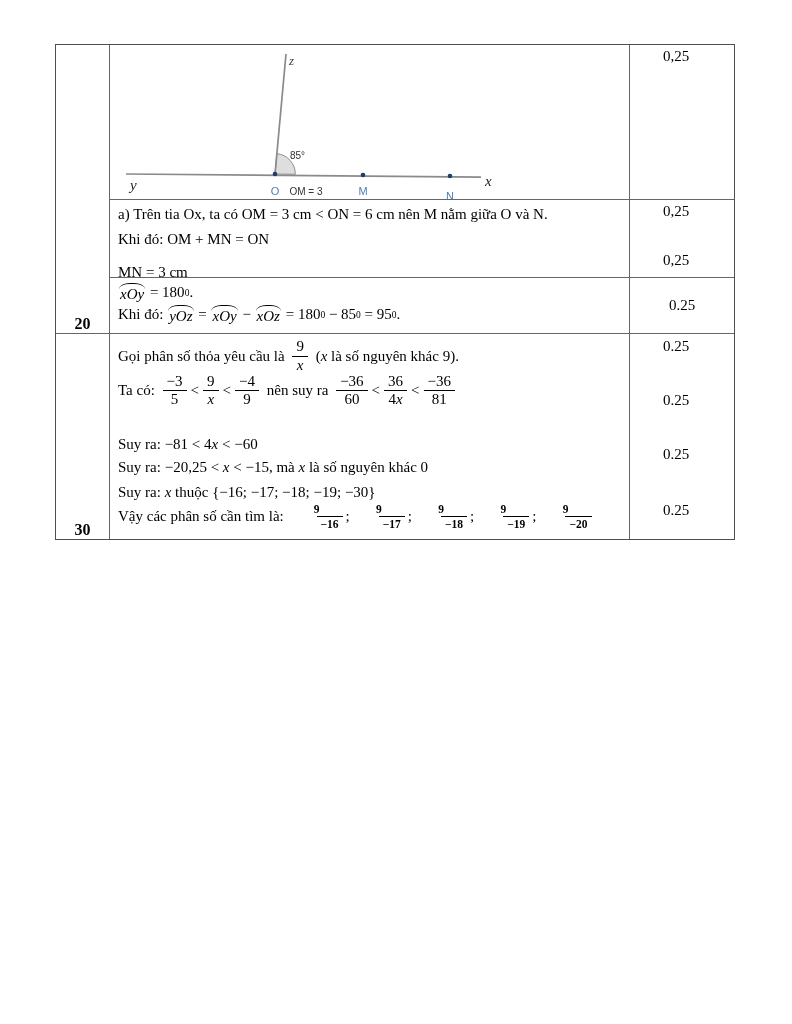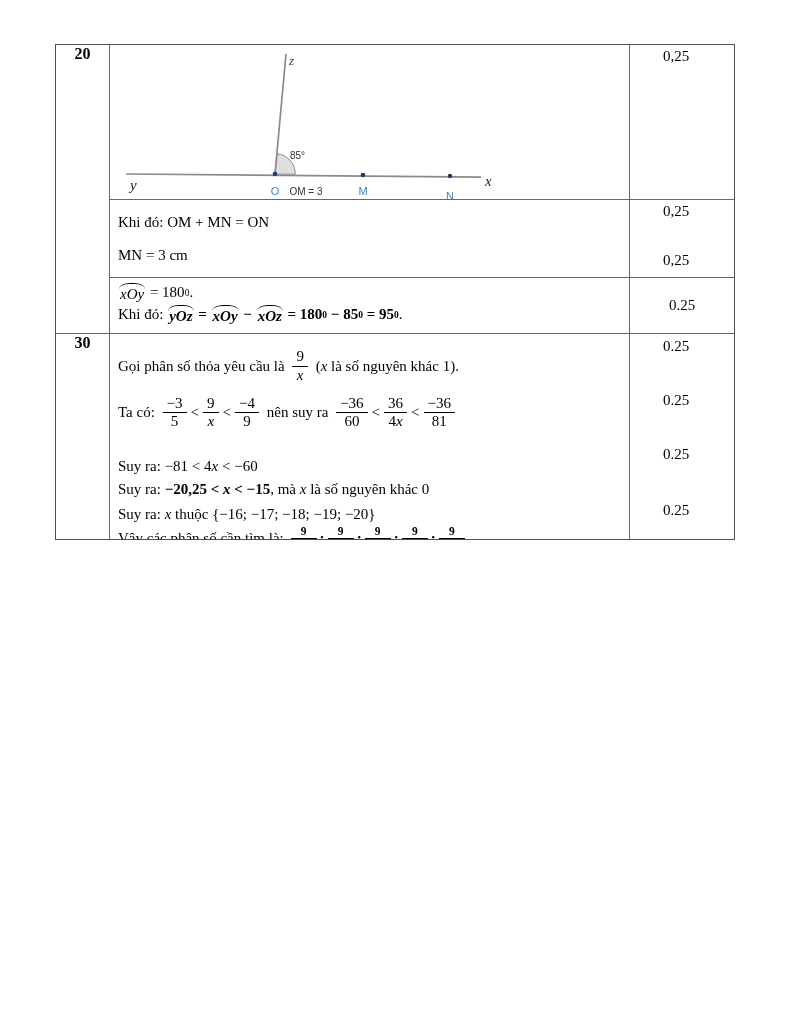--- a/index.html
+++ b/index.html
@@ -9,48 +9,48 @@
   }
   .grading-table {
     position:absolute; left:55px; top:44px; width:678px; height:494px;
     display:grid; grid-template-columns:54px 520px 104px;
     grid-template-rows:155px 78px 56px 205px;
     border:1.4px solid #4f4f4f; box-sizing:content-box; background:#fff;
   }
   .cell { position:relative; box-sizing:border-box; }
   .br { border-right:1px solid #666; }
   .bb { border-bottom:1px solid #666; }
-  .numcell { display:flex; align-items:flex-start; justify-content:center;
+  .numcell { display:flex; align-items:flex-end; justify-content:center;
              font-weight:bold; font-size:16px; }
   .numcell20 { grid-column:1; grid-row:1/4; }
   .numcell21 { grid-column:1; grid-row:4; }
   .scorecell { font-size:15px; }
   .score { position:absolute; left:0; right:12px; text-align:center; }
   .score-center { display:flex; align-items:center; justify-content:center; height:100%; }
   .content { font-size:15px; padding-left:8px; }
   .acell { padding-top:6px; }
   .aline2 { margin-top:8px; }
   .aline3 { margin-top:16px; }
   .bcell { padding-top:5px; }
   .bline2 { margin-top:3px; }
   .p21cell { padding-top:2px; overflow:hidden; }
   .mline { display:flex; align-items:center; flex-wrap:nowrap; white-space:pre; }
-  .l1 { margin-top:13px; }
-  .l2 { margin-top:12px; }
+  .l1 { margin-top:3px; }
+  .l2 { margin-top:0; }
   .l3 { margin-top:28px; }
   .l4 { margin-top:6px; }
   .l5 { margin-top:8px; }
   .l6 { margin-top:2px; }
   .it { font-style:italic; }
-  .bm { font-weight:700; }
+  .bm { font-weight:400; }
   .frac { display:inline-block; vertical-align:middle; text-align:center; margin:0 4px; line-height:1.05; }
   .fnum { display:block; padding:0 4px 1px; }
   .fden { display:block; border-top:1.2px solid #000; padding:1px 4px 0; }
   .frac-sm { font-size:11.5px; font-weight:700; margin:0 3px; }
-  .frac-sm .fden { border-top-width:1px; }
+  .frac-sm .fden { border-top-width:1px;margin-left:26px; }
   .ang { position:relative; display:inline-block; font-style:italic; padding:4px 2px 0; line-height:1; }
   .ang::before { content:""; position:absolute; top:0; left:1px; right:1px; height:5px;
     border-top:1.4px solid currentColor; border-radius:100% 100% 0 0 / 240% 240% 0 0; }
   .sup { font-size:9.5px; vertical-align:super; line-height:0; }
   .figwrap { padding:0; }
   svg text { font-family:"Liberation Serif", serif; }
   .svglabel-sans { font-family:"Liberation Sans", sans-serif; }
 </style>
 </head>
 <body>
@@ -83,20 +83,21 @@
       <text x="196" y="150" font-size="10" text-anchor="middle" fill="#333" class="svglabel-sans">OM = 3</text>
       <text x="180" y="114" font-size="10" fill="#333" class="svglabel-sans">85°</text>
     </svg>
   </div>
 
   <div class="cell bb scorecell" style="grid-column:3; grid-row:1;">
     <span class="score" style="top:3px;">0,25</span>
   </div>
 
   <div class="cell br bb content acell" style="grid-column:2; grid-row:2;">
+    <div>a) Trên tia Ox, ta có OM = 3 cm &lt; ON = 6 cm nên M nằm giữa O và N.</div>
     <div class="aline2">Khi đó: OM + MN = ON</div>
     <div class="aline3">MN = 3 cm</div>
   </div>
 
   <div class="cell bb scorecell" style="grid-column:3; grid-row:2;">
     <span class="score" style="top:3px;">0,25</span>
     <span class="score" style="top:52px;">0,25</span>
   </div>
 
   <div class="cell br bb content bcell" style="grid-column:2; grid-row:3;">
@@ -108,29 +109,29 @@
     <div class="score-center">
         <span>0.25</span>
       </div>
   </div>
 
   <div class="cell br numcell numcell21">
     <span>30</span>
   </div>
 
   <div class="cell br content p21cell" style="grid-column:2; grid-row:4;">
-    <div class="mline l1"><span>Gọi phân số thỏa yêu cầu là </span><span class="frac"><span class="fnum">9</span><span class="fden it">x</span></span><span> (</span><span class="it">x</span><span> là số nguyên khác 1).</span></div>
+    <div class="mline l1"><span>Gọi phân số thỏa yêu cầu là </span><span class="frac"><span class="fnum">9</span><span class="fden it">x</span></span><span> (</span><span class="it">x</span><span> là số nguyên khác 9).</span></div>
 
     <div class="mline l2"><span>Ta có: </span><span class="frac"><span class="fnum">−3</span><span class="fden">5</span></span><span>&lt;</span><span class="frac"><span class="fnum">9</span><span class="fden it">x</span></span><span>&lt;</span><span class="frac"><span class="fnum">−4</span><span class="fden">9</span></span><span> nên suy ra </span><span class="frac"><span class="fnum">−36</span><span class="fden">60</span></span><span>&lt;</span><span class="frac"><span class="fnum">36</span><span class="fden"><span>4</span><span class="it">x</span></span></span><span>&lt;</span><span class="frac"><span class="fnum">−36</span><span class="fden">81</span></span></div>
 
     <div class="mline l3"><span>Suy ra: −81 &lt; 4</span><span class="it">x</span><span> &lt; −60</span></div>
 
     <div class="mline l4"><span>Suy ra: </span><span class="bm">−20,25 &lt; </span><span class="bm it">x</span><span class="bm"> &lt; −15</span><span>, mà </span><span class="it">x</span><span> là số nguyên khác 0</span></div>
 
-    <div class="mline l5"><span>Suy ra: </span><span class="it">x</span><span> thuộc {−16; −17; −18; −19; −20}</span></div>
+    <div class="mline l5"><span>Suy ra: </span><span class="it">x</span><span> thuộc {−16; −17; −18; −19; −30}</span></div>
 
     <div class="mline l6"><span>Vậy các phân số cần tìm là: </span><span class="frac frac-sm"><span class="fnum">9</span><span class="fden">−16</span></span><span class="bm">;</span><span class="frac frac-sm"><span class="fnum">9</span><span class="fden">−17</span></span><span class="bm">;</span><span class="frac frac-sm"><span class="fnum">9</span><span class="fden">−18</span></span><span class="bm">;</span><span class="frac frac-sm"><span class="fnum">9</span><span class="fden">−19</span></span><span class="bm">;</span><span class="frac frac-sm"><span class="fnum">9</span><span class="fden">−20</span></span></div>
   </div>
 
   <div class="cell scorecell" style="grid-column:3; grid-row:4;">
     <span class="score" style="top:4px;">0.25</span>
     <span class="score" style="top:58px;">0.25</span>
     <span class="score" style="top:112px;">0.25</span>
     <span class="score" style="top:168px;">0.25</span>
   </div>

